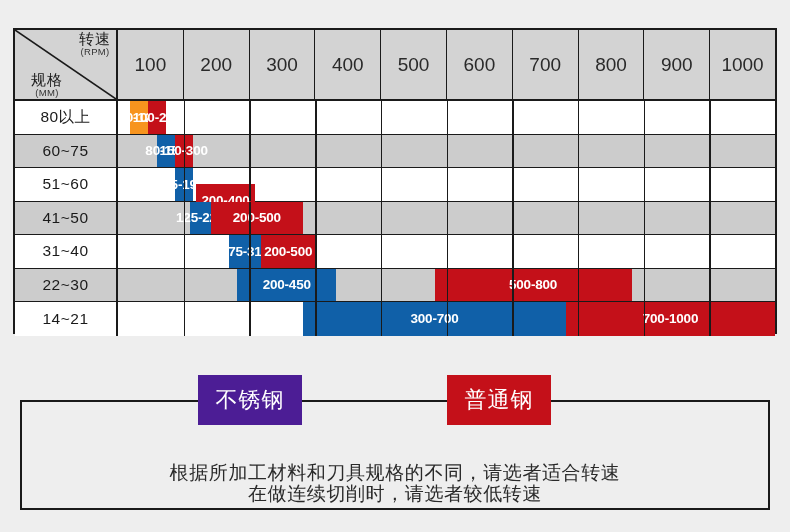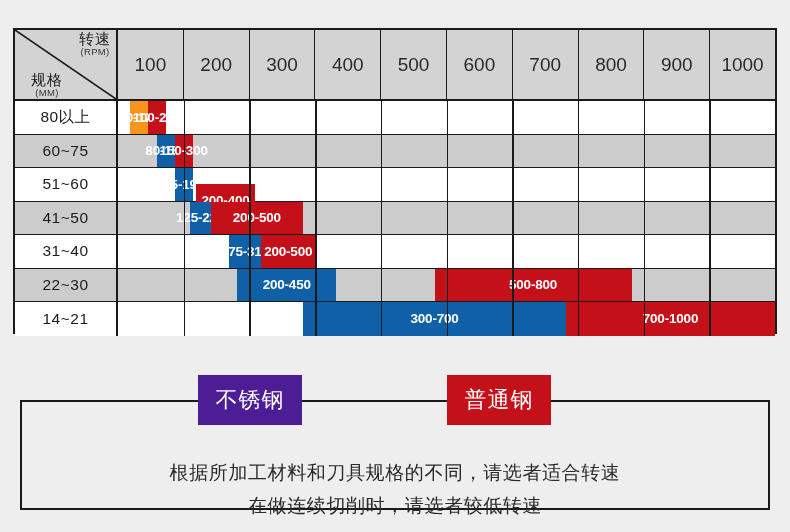--- a/index.html
+++ b/index.html
@@ -195,21 +195,21 @@
   .note-line {
     position: absolute;
     width: 100%;
     text-align: center;
     font-size: 19px;
     color: #2a2a2a;
     letter-spacing: 0.6px;
     margin-top: 21px;
   }
   .note-line.l1 { top: 37px; }
-  .note-line.l2 { top: 70px; font-family: Liberation Mono, monospace; }
+  .note-line.l2 { top: 58px; font-family: Liberation Mono, monospace; }
 </style>
 </head>
 <body>
 
 <div id="root">
 
   <div class="table-wrap">
 
     <div class="thead">
       <div class="corner-cell">

